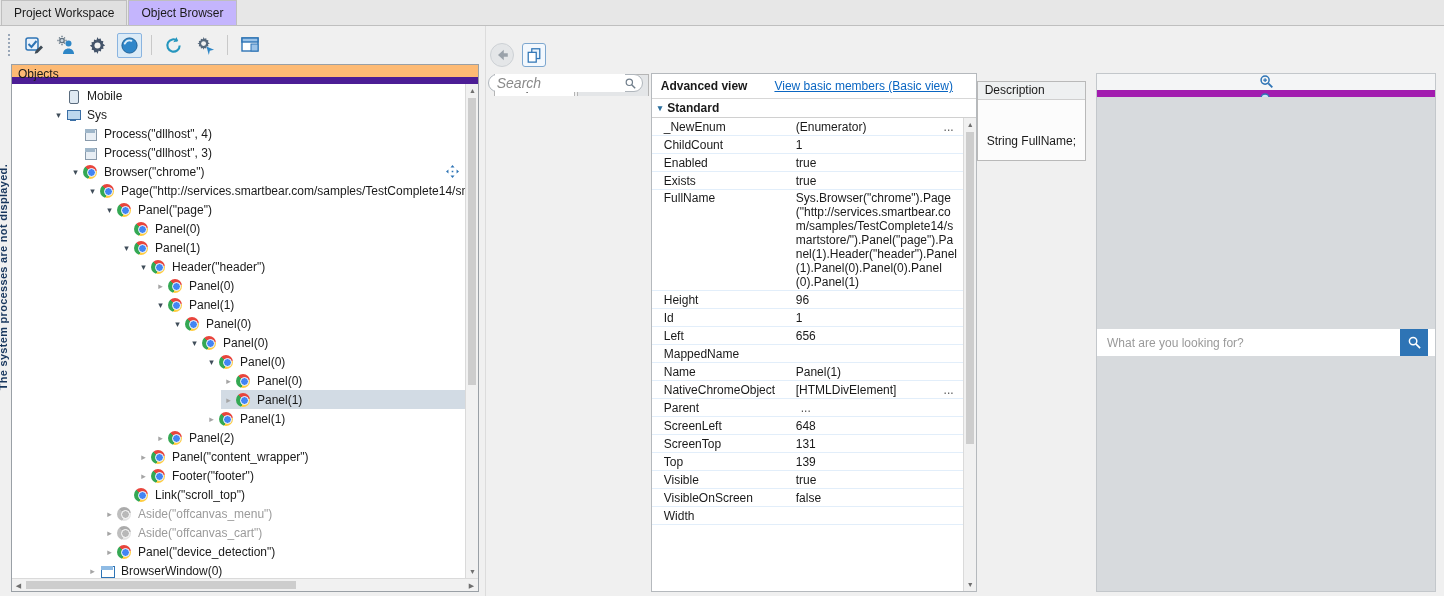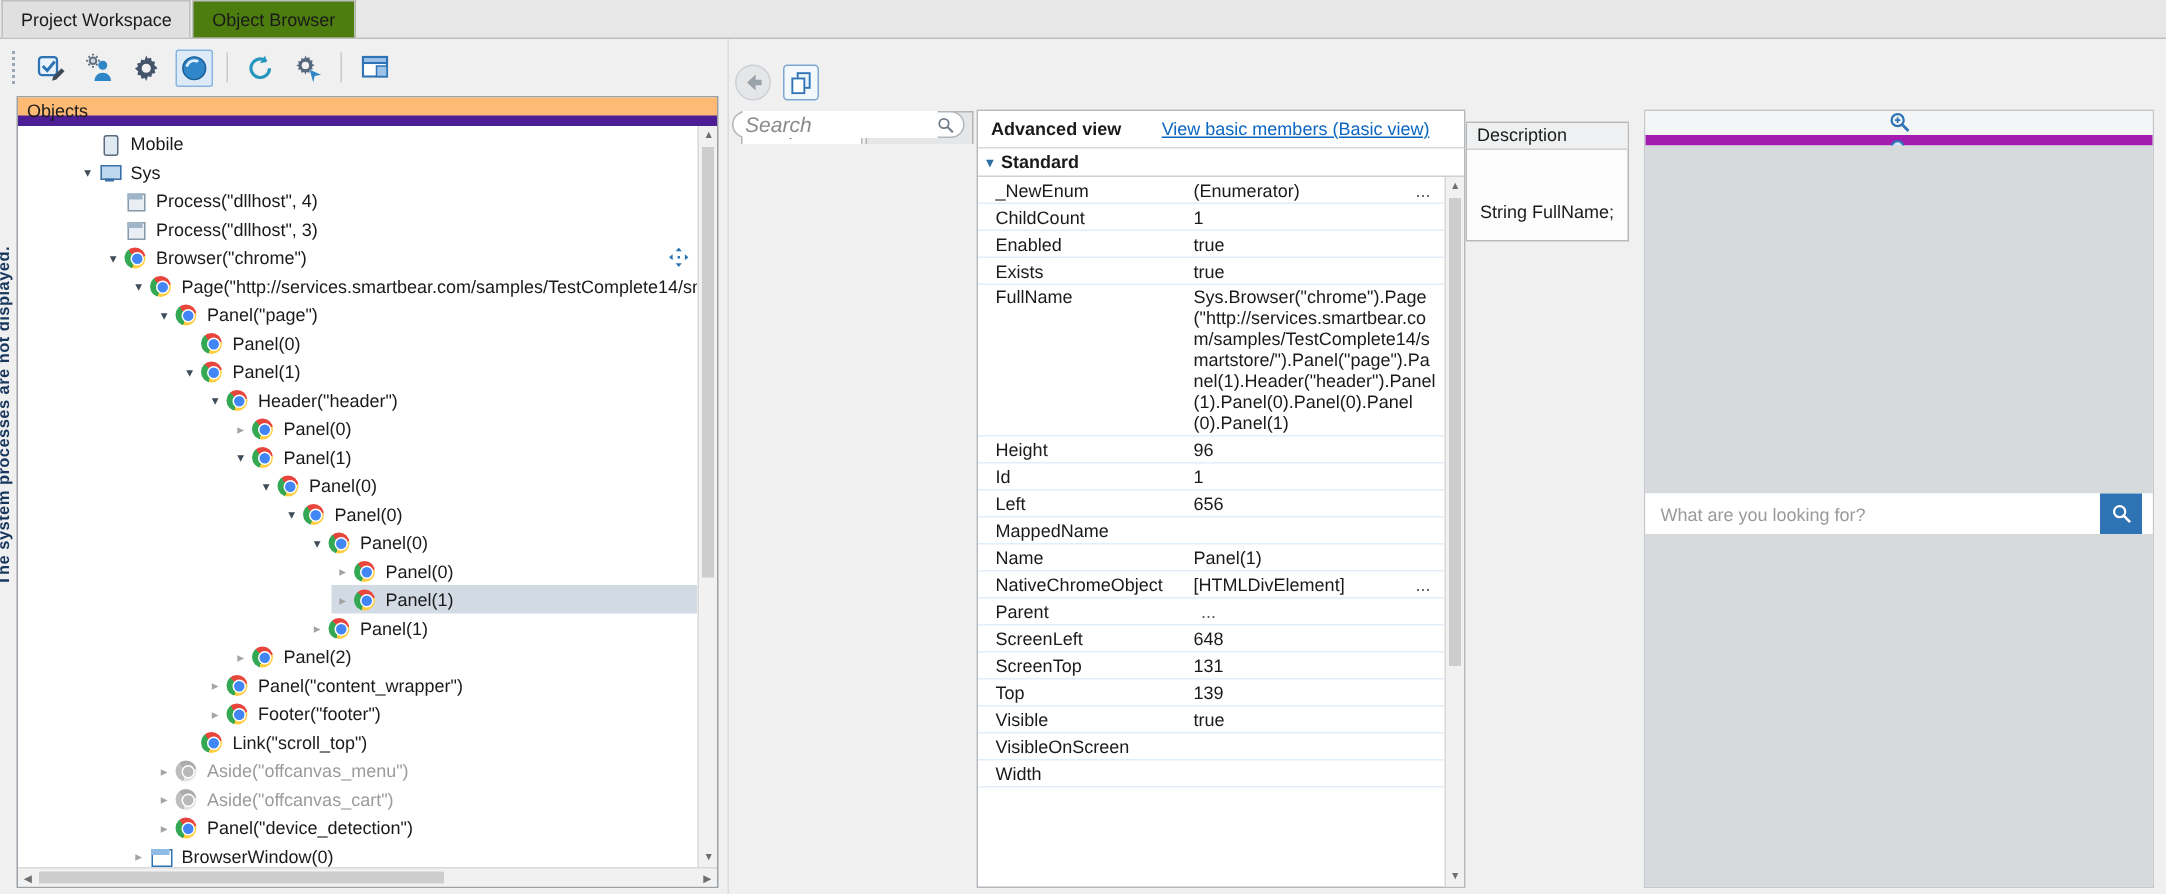--- a/index.html
+++ b/index.html
@@ -7,21 +7,21 @@
   body {
     width:1444px; height:596px; overflow:hidden; position:relative;
     font-family:"Liberation Sans", sans-serif; font-size:12px; color:#1a1a1a;
     background:#f0f0f0;
   }
   
   .tabbar { height:26px; background:#e7e7e7; border-bottom:1px solid #bfbfbf;
             display:flex; align-items:flex-end; padding-left:1px; }
   .wtab { padding:5px 12px 4px; border:1px solid #bfbfbf; border-bottom:none;
           background:#e0e0e0; margin-right:1px; height:25px; white-space:nowrap; }
-  .wtab.active { background:#4d7c0f; font-weight:normal; }
+  .wtab.active { background:#c4b5fd; font-weight:normal; }
   
   .main { display:flex; height:570px; }
   .left-col { width:486px; position:relative; display:flex; flex-direction:column;
               border-right:1px solid #dcdcdc; }
   .right-col { flex:1; display:flex; flex-direction:column; min-width:0; }
   
   .toolbar { height:38px; display:flex; align-items:center; gap:7px; padding:0 6px 0 8px; }
   .grip { width:4px; height:22px; border-left:2px dotted #9aa7b8; margin-right:2px; }
   .tbtn { width:25px; height:25px; display:flex; align-items:center; justify-content:center; }
   .tbtn.pressed { background:#dcebf7; border:1px solid #8ab4e0; border-radius:2px; }
@@ -543,20 +543,21 @@
     <div class="prop-value">139</div>
 
   </div>
                 <div class="prop-row">
     <div class="prop-name">Visible</div>
     <div class="prop-value">true</div>
 
   </div>
                 <div class="prop-row">
     <div class="prop-name">VisibleOnScreen</div>
+    <div class="prop-value">false</div>
 
   </div>
                 <div class="prop-row">
     <div class="prop-name">Width</div>
 
   </div>
               </div>
             <div class="pscroll">
               <div class="sarrow" style="top:0">▲</div>
               <div class="vthumb" style="top:14px;height:66%"></div>

